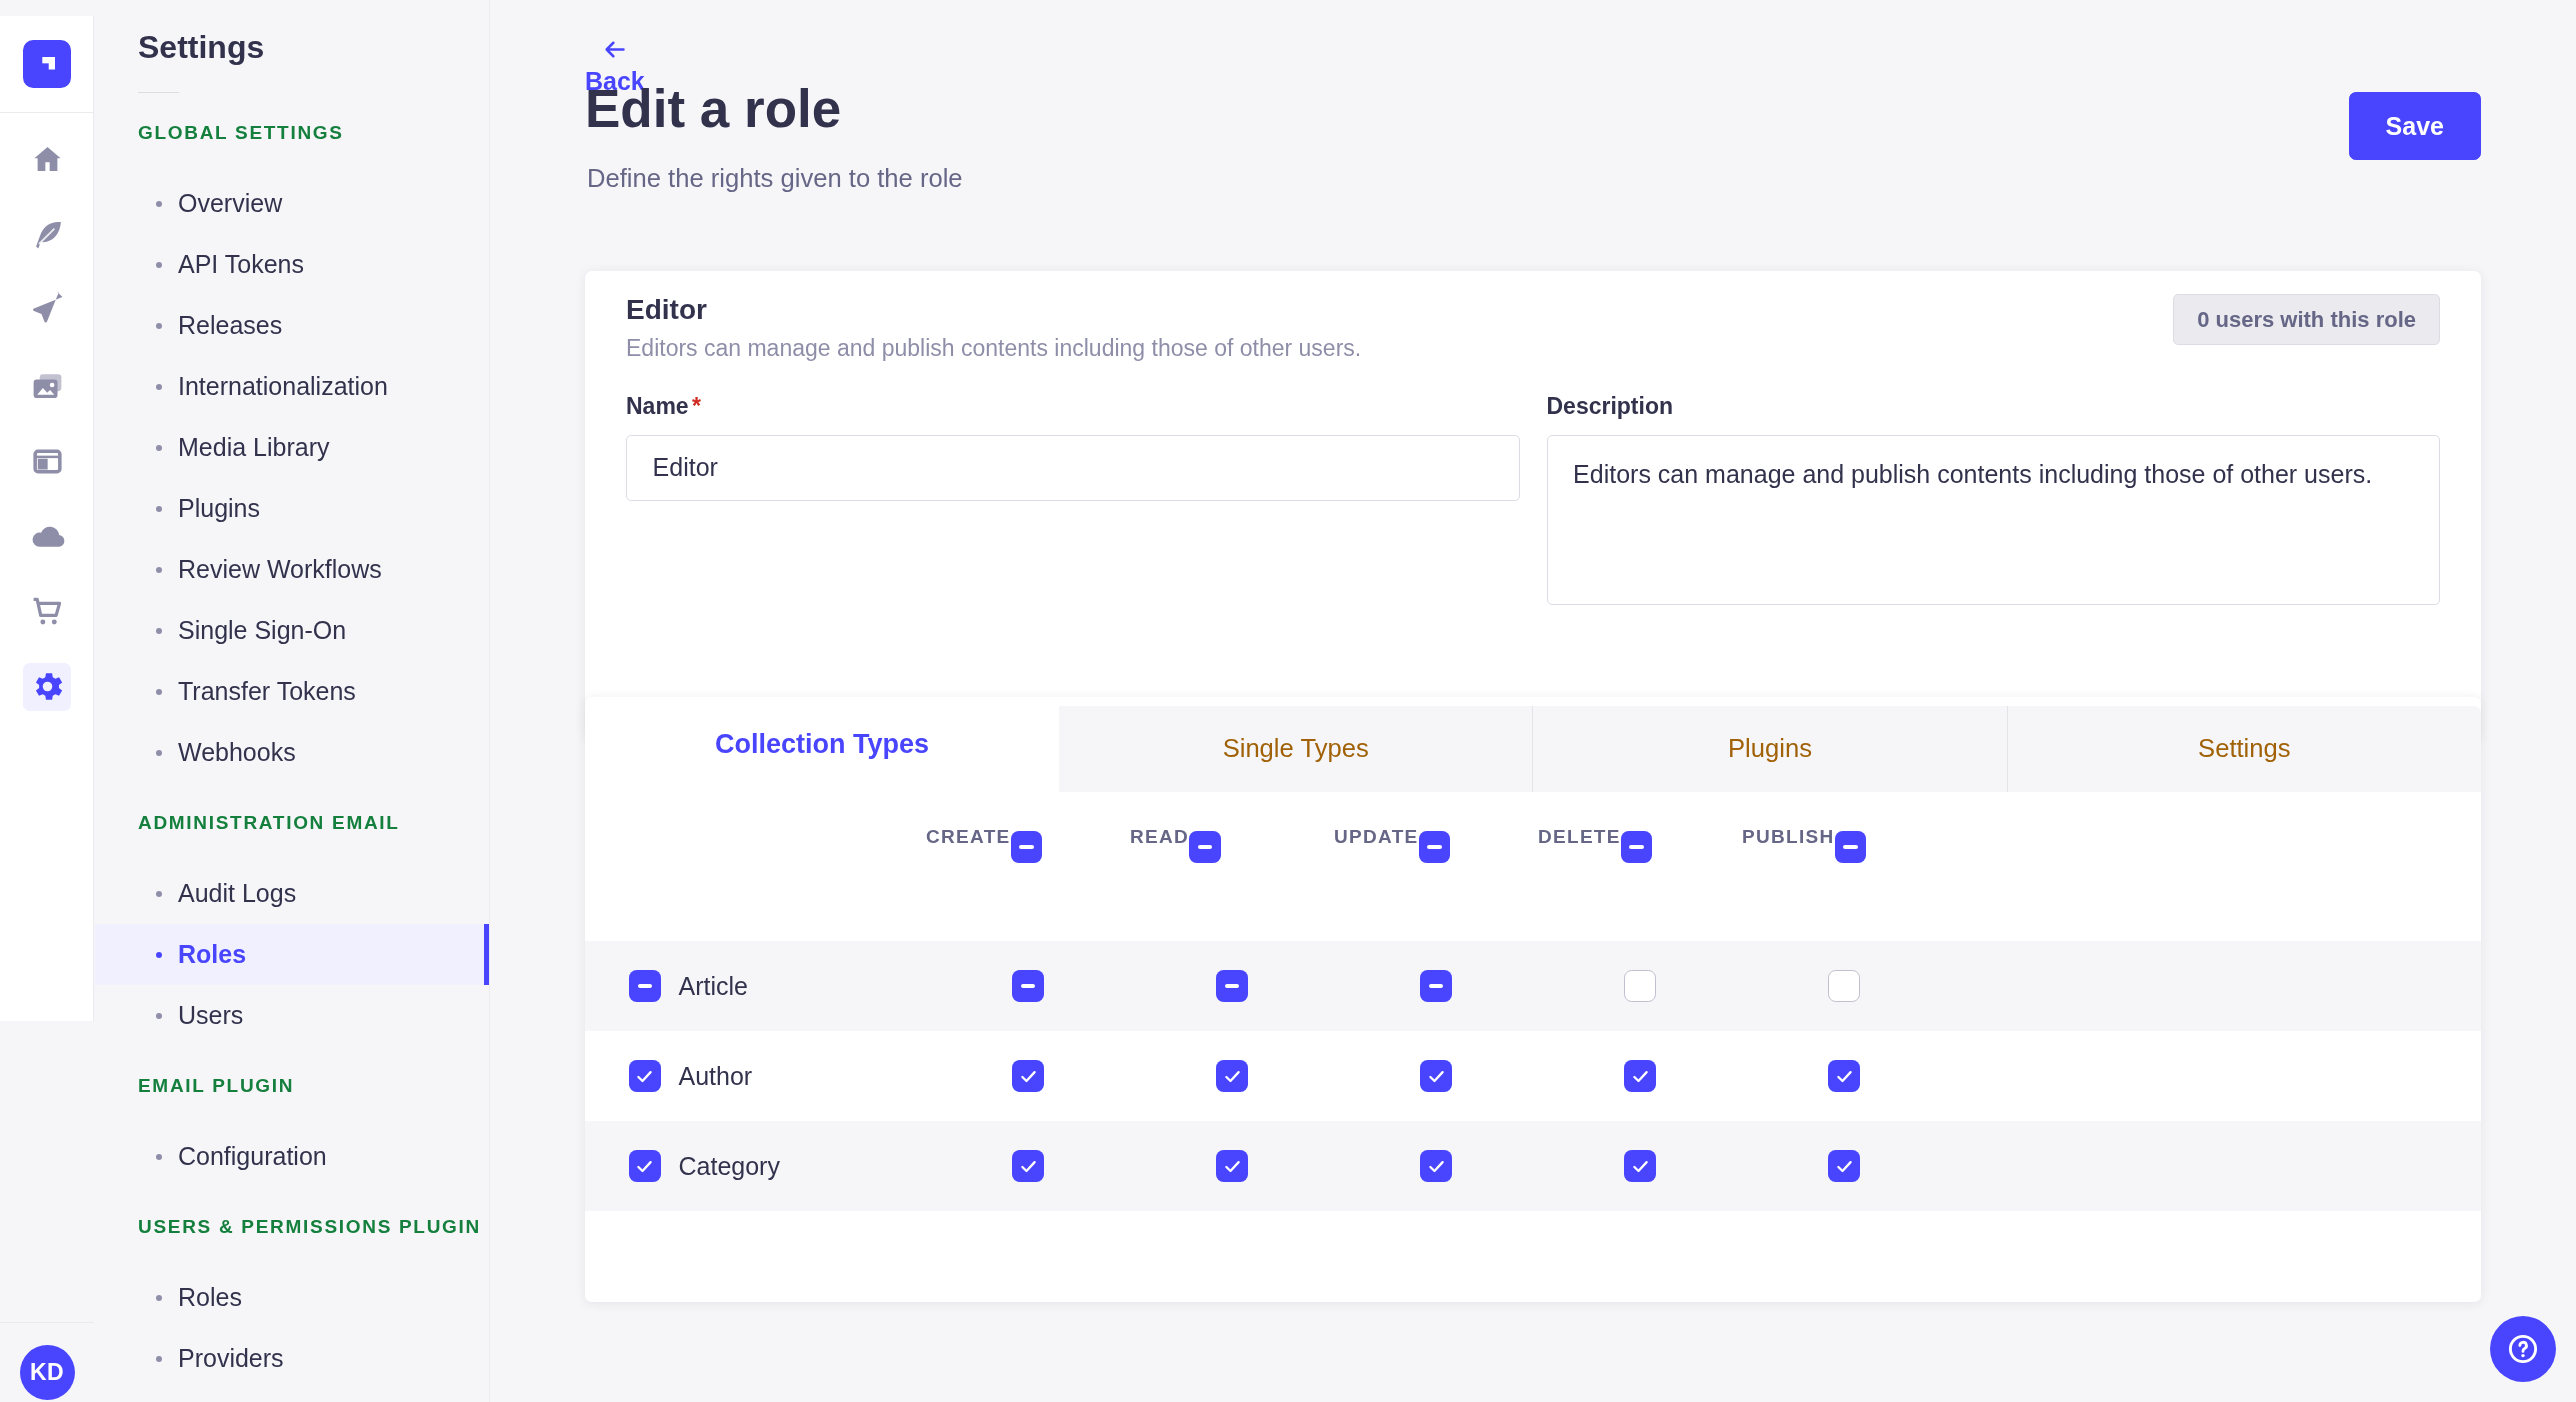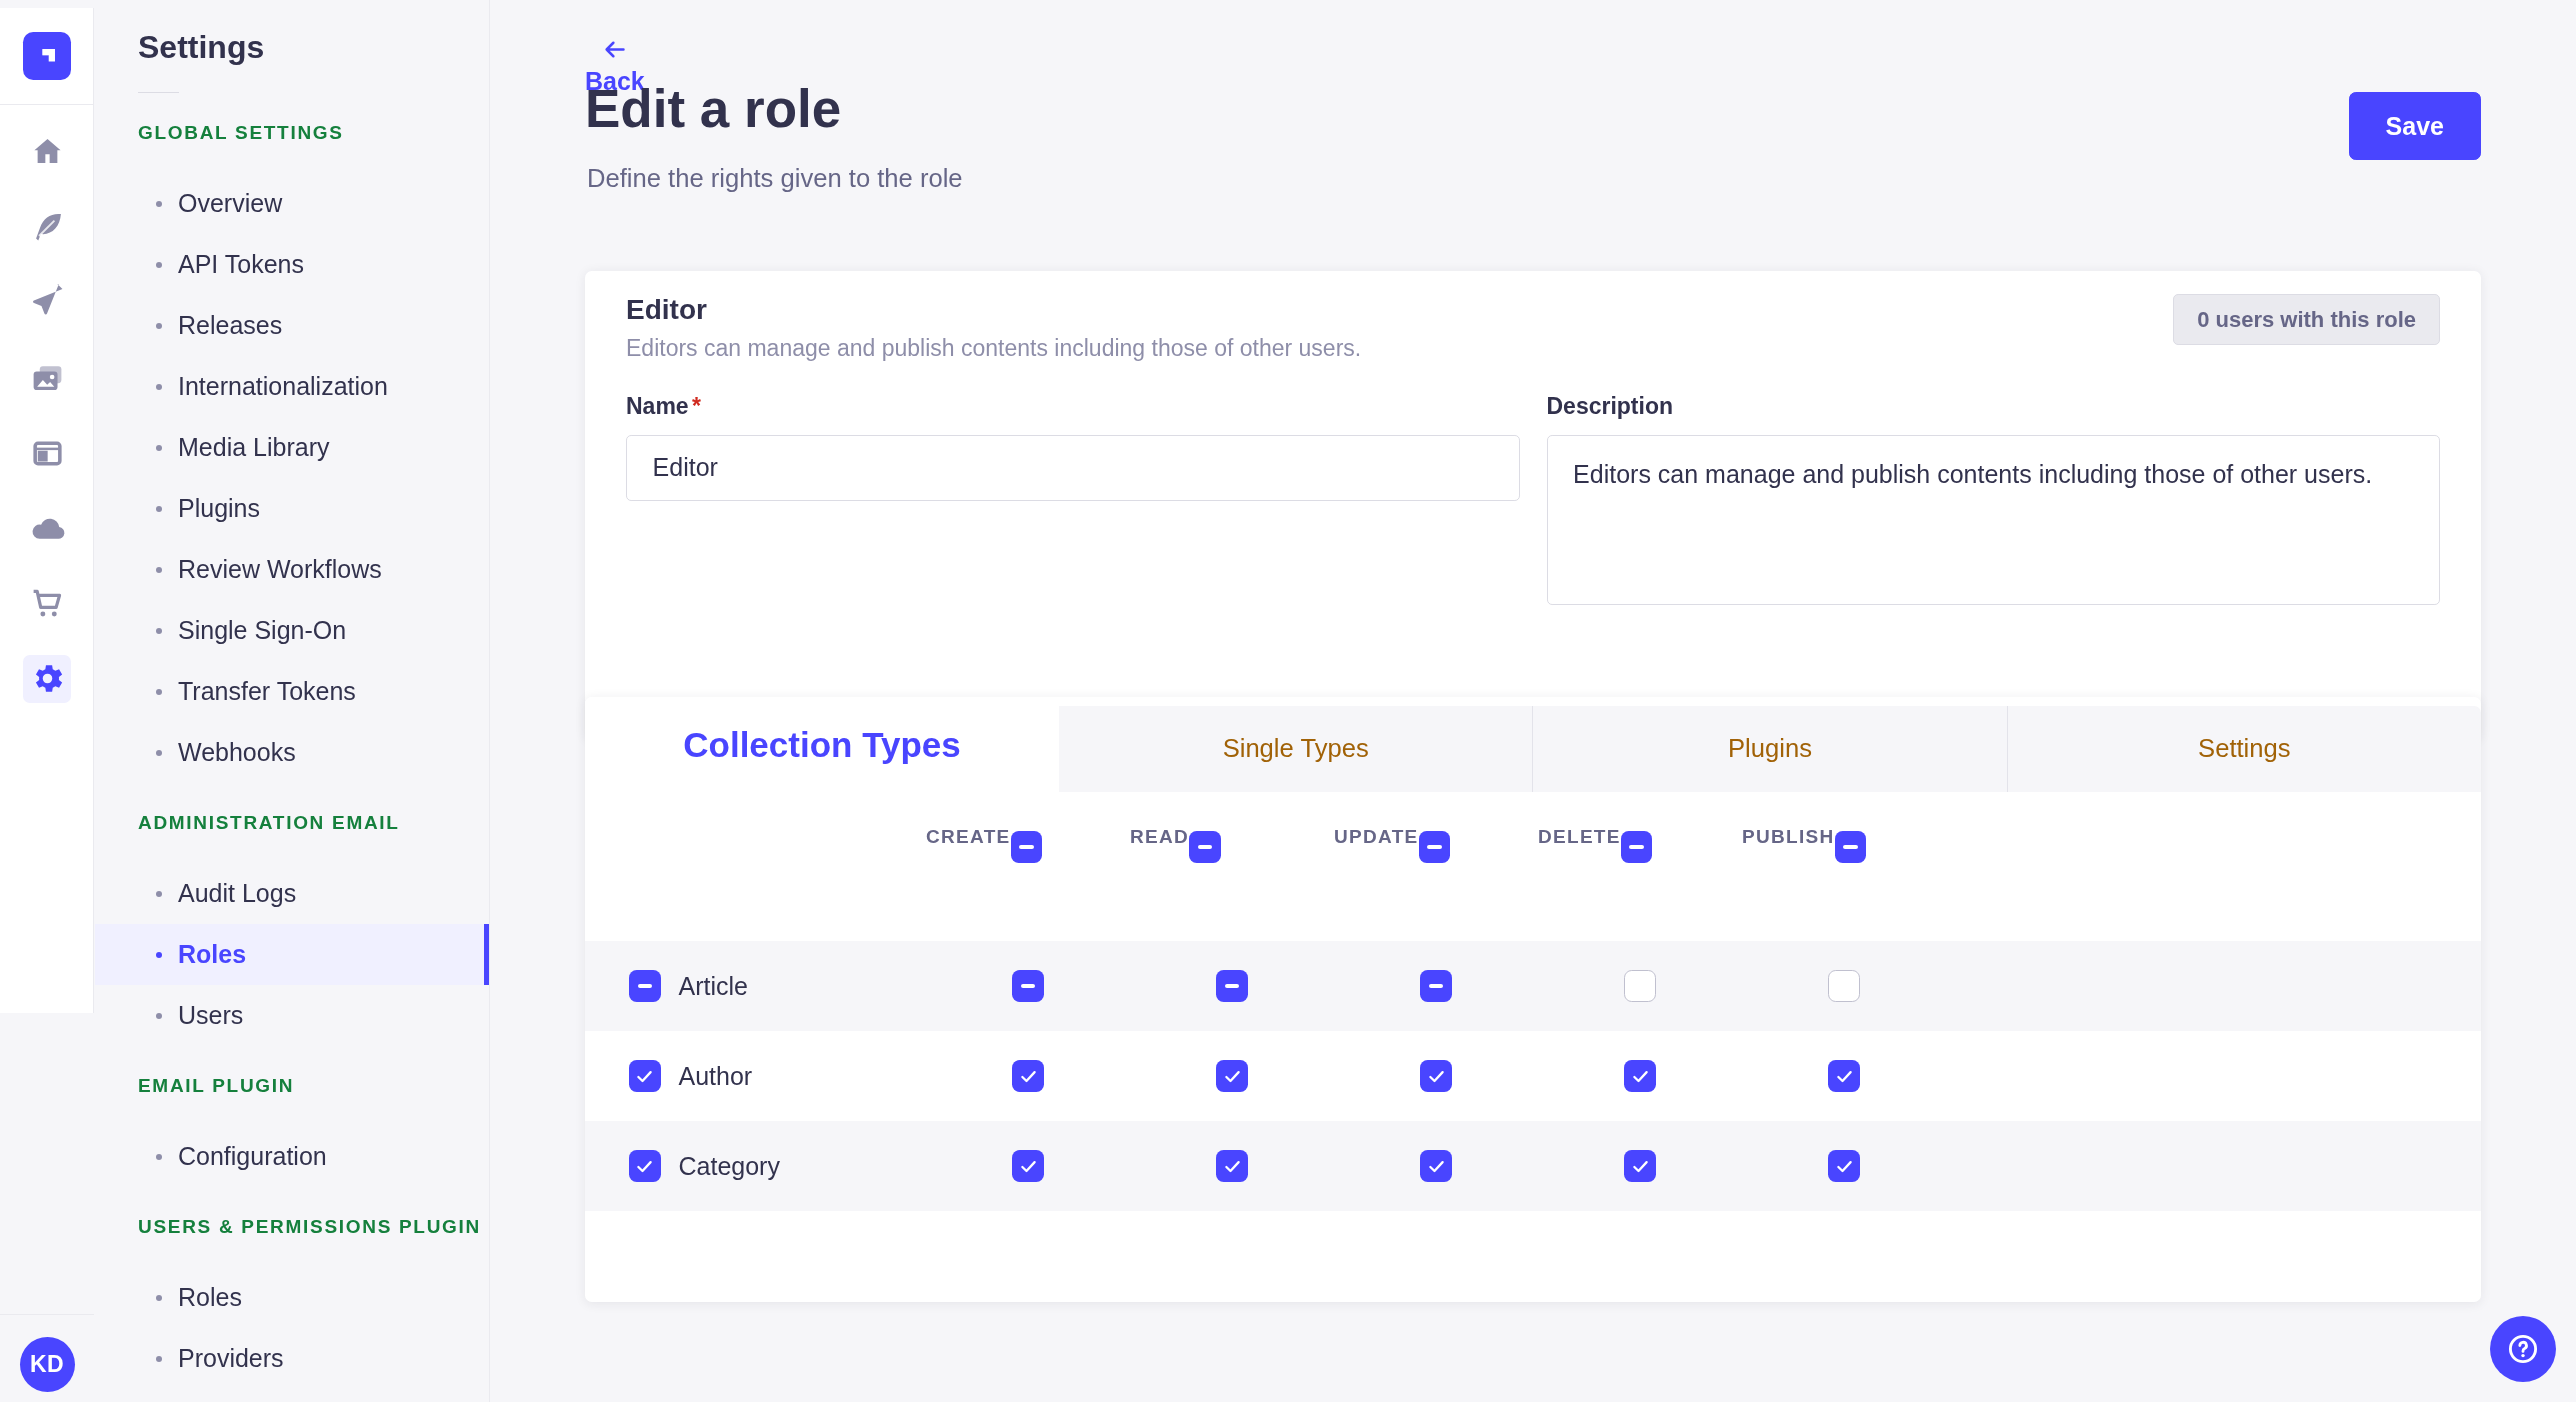--- a/index.html
+++ b/index.html
@@ -2,21 +2,21 @@
 <html style="font-size:13.6px"><head>
 <meta charset="utf-8">
 <style>
   html,body{margin:0;padding:0;}
   body{
     width:2576px;height:1402px;position:relative;overflow:hidden;
     background:#f6f6f9;color:#32324d;
     font-family:"Liberation Sans",sans-serif;
   }
   
-  .rail{position:absolute;left:0;top:8px;width:94px;height:1005px;background:#fff;border-right:0.9px solid #eaeaef;box-sizing:border-box;}
+  .rail{position:absolute;left:0;top:16px;width:94px;height:1005px;background:#fff;border-right:0.9px solid #eaeaef;box-sizing:border-box;}
   .logo{position:absolute;left:23px;top:24px;width:48px;height:48px;border-radius:10.2px;background:#4945ff;display:flex;align-items:center;justify-content:center;cursor:pointer;}
   .rail-divider{position:absolute;top:96px;left:0;width:94px;height:0.9px;background:#eaeaef;}
   .rail-icons{position:absolute;top:107px;left:0;width:94px;display:flex;flex-direction:column;align-items:center;}
   .rail-ic{width:48px;height:48px;margin:13.6px 0;border-radius:6.8px;display:flex;align-items:center;justify-content:center;color:#8e8ea9;cursor:pointer;}
   .rail-ic svg{width:37px;height:37px;}
   .rail-ic.active{background:#f0f0ff;color:#4945ff;}
   .rail-divider-bottom{position:absolute;top:1306px;left:0;width:94px;height:0.9px;background:#eaeaef;}
   .avatar{position:absolute;left:19.6px;top:1329px;width:55px;height:55px;border-radius:50%;background:#4945ff;color:#fff;font-size:23px;font-weight:700;display:flex;align-items:center;justify-content:center;letter-spacing:0.4px;cursor:pointer;}
   
   .sidebar{position:absolute;left:95px;top:0;width:395px;height:1402px;background:#f6f6f9;border-right:0.9px solid #eaeaef;box-sizing:border-box;padding-top:29px;overflow:hidden;}
@@ -45,21 +45,21 @@
   .badge{height:51px;padding:0 23px;background:#eaeaef;border:0.9px solid #dcdce4;border-radius:5.1px;font-size:22px;font-weight:600;color:#666687;font-family:inherit;cursor:pointer;}
   .fields{display:flex;gap:27px;margin-top:31px;}
   .field{flex:1;display:flex;flex-direction:column;}
   .field label{font-size:23px;font-weight:600;color:#32324d;margin-bottom:15.3px;}
   .req{color:#d02b20;margin-left:3.4px;}
   .field input{height:66px;border:0.9px solid #dcdce4;border-radius:5.1px;padding:0 25.6px;font-size:25px;color:#32324d;font-family:inherit;background:#fff;box-sizing:border-box;outline:none;}
   .field textarea{height:170px;border:0.9px solid #dcdce4;border-radius:5.1px;padding:22px 25.6px;font-size:25px;color:#32324d;font-family:inherit;background:#fff;box-sizing:border-box;resize:none;outline:none;line-height:1.3;}
   
   .card2{top:697px;height:605px;}
   .tabs{display:flex;height:95px;}
-  .tab-active{width:474px;background:#fff;border-radius:6.8px 6.8px 0 0;display:flex;align-items:center;justify-content:center;font-size:35px;font-weight:600;color:#4945ff;cursor:pointer;position:relative;z-index:2;}
+  .tab-active{width:474px;background:#fff;border-radius:6.8px 6.8px 0 0;display:flex;align-items:center;justify-content:center;font-size:27px;font-weight:600;color:#4945ff;cursor:pointer;position:relative;z-index:2;}
   .tabs-rest{flex:1;margin-top:8.5px;height:86px;background:#f6f6f9;border-radius:0 6.8px 0 0;display:flex;overflow:hidden;}
   .tab{flex:1;display:flex;align-items:center;justify-content:center;font-size:25.6px;color:#a16207;cursor:pointer;}
   .tab + .tab{border-left:0.9px solid #e3e3ea;}
   .pgrid{display:grid;grid-template-columns:341px repeat(5,204px) 1fr;}
   .phead{height:149px;align-items:start;}
   .phcell{display:flex;flex-direction:row;align-items:center;padding-top:34px;}
   .col-label{font-size:19px;font-weight:600;letter-spacing:1.3px;color:#666687;line-height:22px;margin-bottom:20.4px;}
   .prow{height:90px;align-items:center;}
   .prow.striped{background:#f6f6f9;}
   .name-cell{display:flex;align-items:center;gap:18px;padding-left:44px;font-size:25px;color:#32324d;}

